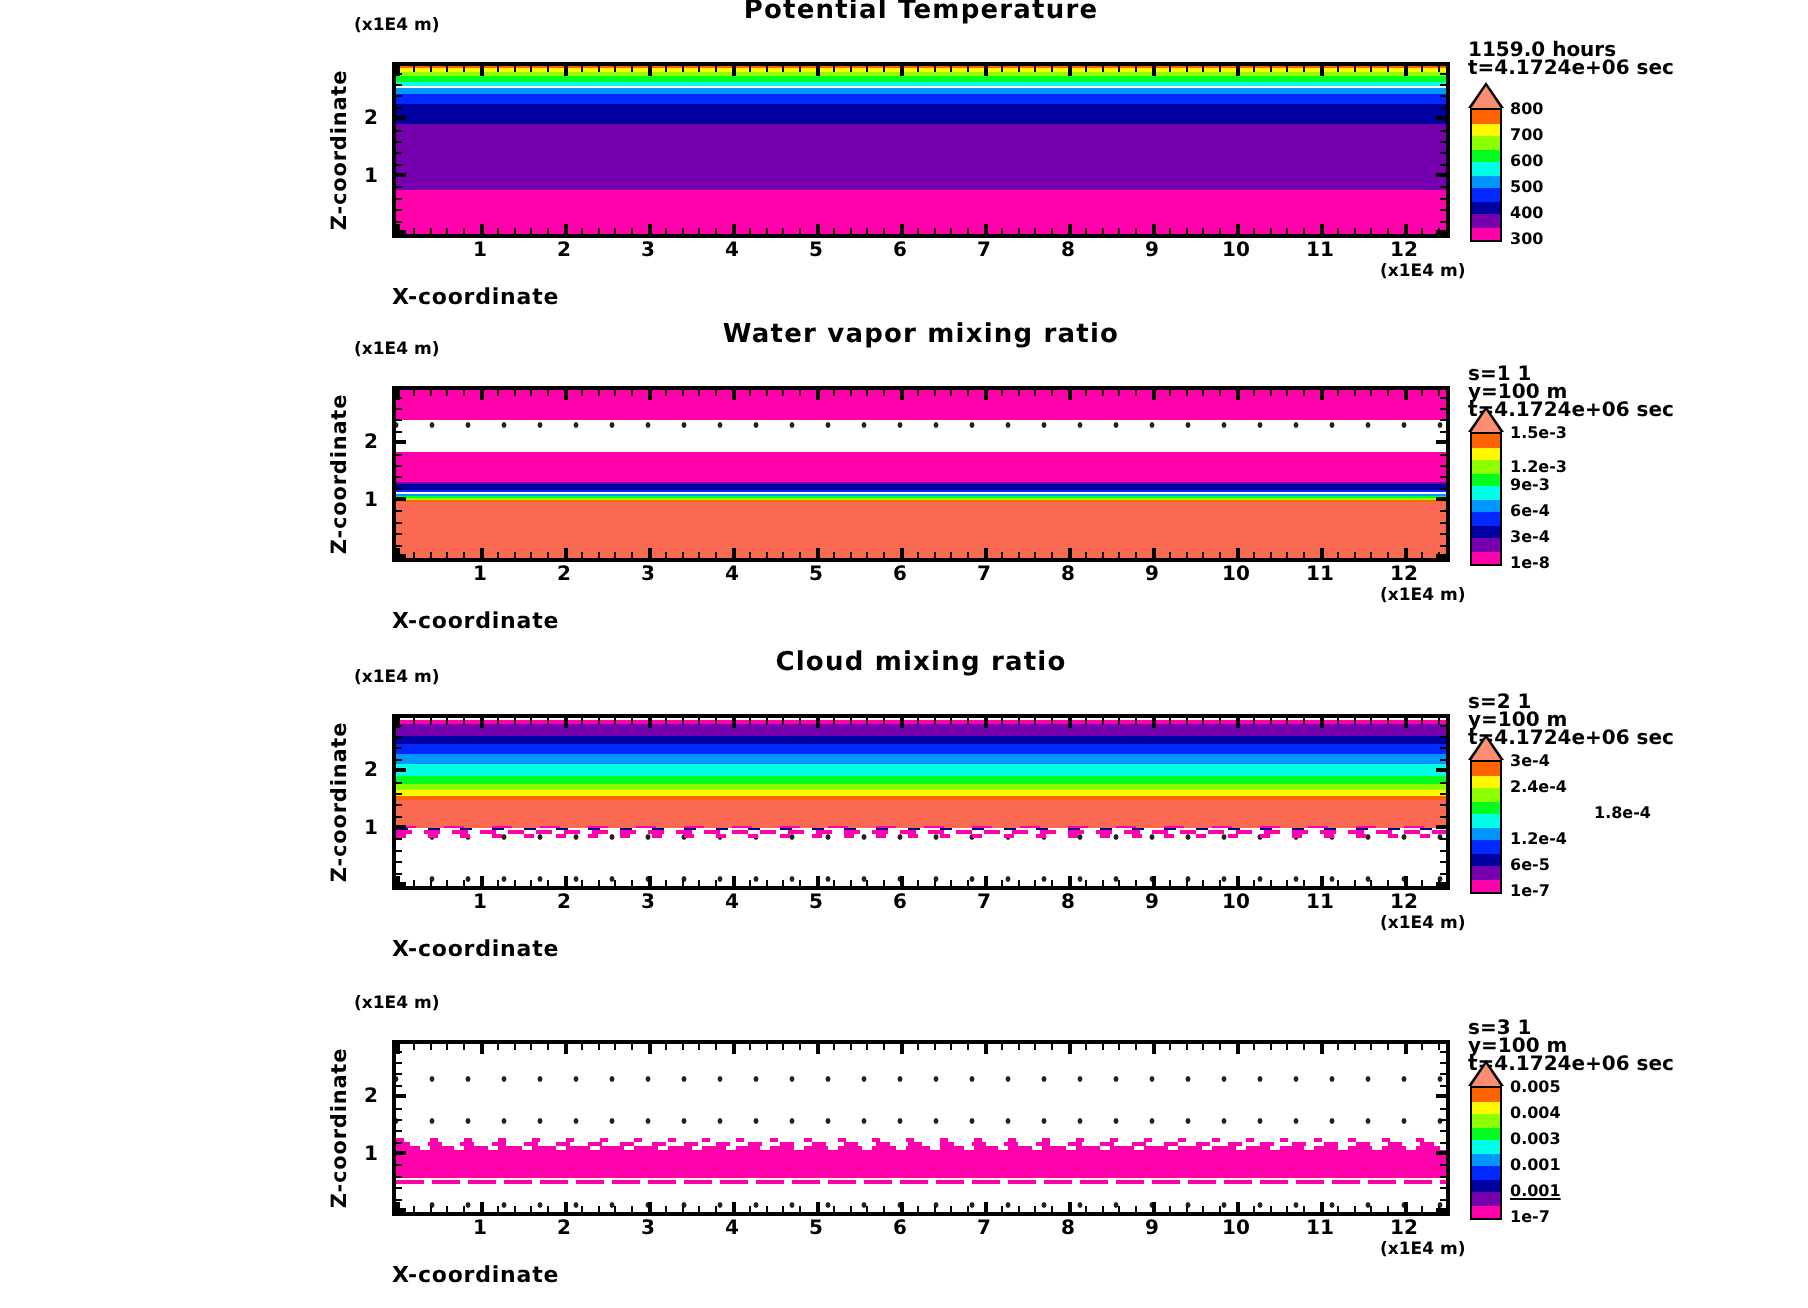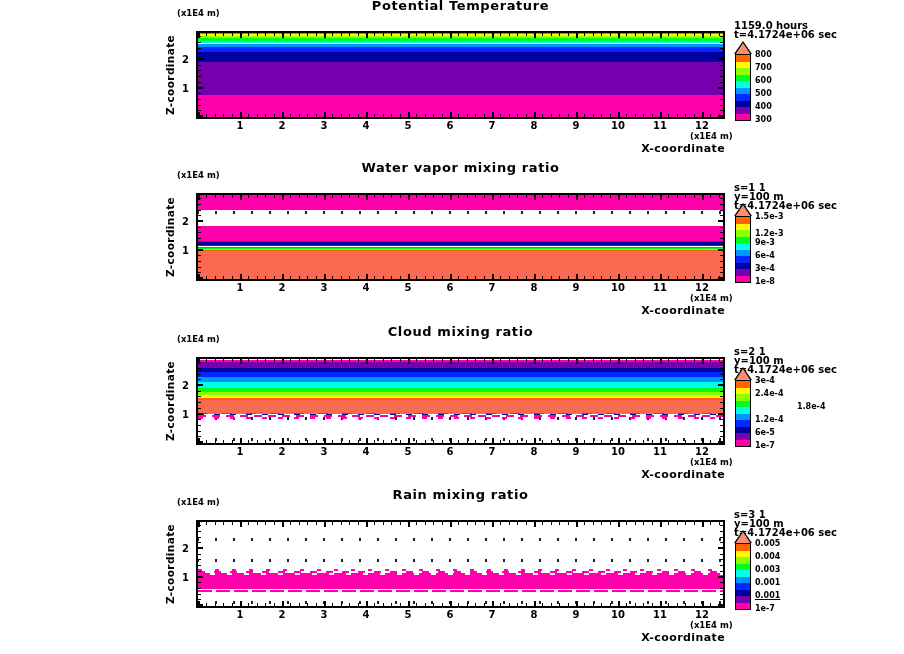--- a/index.html
+++ b/index.html
@@ -26,21 +26,21 @@
   .tx.top{top:0}.tx.bot{bottom:0}
   .ty{top:0;height:100%}
   .ty.maj{width:5px;background:repeating-linear-gradient(0deg,#000 0 2px,transparent 2px 28.47px)}
   .ty.min{width:3px;background:repeating-linear-gradient(0deg,#000 0 1px,transparent 1px 5.69px)}
   .ty.left{left:0}.ty.right{right:0}
   .xticks{position:absolute;left:198px;top:119px;width:529px;height:12px;font-size:10px}
   .xticks span{position:absolute;top:0;width:24px;margin-left:-12px;text-align:center}
   .yticklabels{position:absolute;left:178px;top:30px;width:14px;height:88px;font-size:10px}
   .yticklabels span{position:absolute;right:3px;height:10px;line-height:10px}
   .xunit{position:absolute;left:690px;top:130px;font-size:8.5px}
-  .xlab{position:absolute;left:196px;top:141px;width:529px;text-align:right;
+  .xlab{position:absolute;left:196px;top:141px;width:529px;text-align:left;
         font-size:11px;letter-spacing:.4px}
   .legend{position:absolute;left:734px;top:20px;font-size:10px;line-height:9px;white-space:nowrap}
   .cbar{position:absolute;left:735px;top:41px;width:16px}
   .arrow-b{position:absolute;top:-1px;left:-1px;width:0;height:0;
            border-left:9px solid transparent;border-right:9px solid transparent;
            border-bottom:13.5px solid #000}
   .arrow-f{position:absolute;top:1px;left:0;width:0;height:0;
            border-left:8px solid transparent;border-right:8px solid transparent;
            border-bottom:12px solid #fb8e72}
   .cbar-segs{position:absolute;top:12px;left:0;width:16px;box-sizing:border-box;border:1px solid #000}
@@ -290,21 +290,20 @@
         <span style="top: 0px;">3e-4</span>
         <span style="top: 13px;">2.4e-4</span>
         <span style="top: 26px; margin-left: 42px;">1.8e-4</span>
         <span style="top: 39px;">1.2e-4</span>
         <span style="top: 52px;">6e-5</span>
         <span style="top: 65px;">1e-7</span>
       </div>
   </div>
 
   <div class="panel p3">
-    <div class="title">Rain mixing ratio</div>
     <div class="yunit">(x1E4 m)</div>
     <div class="ylabwrap">
       <span>Z-coordinate</span>
     </div>
     <div class="frame stipple">
       <div class="bands">
           <div class="band" style="background: rgb(255, 0, 170); top: 52.7px; height: 14.2px;"></div>
           <div class="fringe" style="top: 51px; height: 3px; background: repeating-linear-gradient(90deg, rgb(255, 0, 170) 0px, rgb(255, 0, 170) 12px, transparent 12px, transparent 17px);"></div>
           <div class="fringe" style="top: 48.7px; height: 2px; background: repeating-linear-gradient(90deg, rgb(255, 0, 170) 0px, rgb(255, 0, 170) 7px, transparent 7px, transparent 16px);"></div>
           <div class="fringe" style="top: 46.7px; height: 2px; background: repeating-linear-gradient(90deg, rgb(255, 0, 170) 0px, rgb(255, 0, 170) 4px, transparent 4px, transparent 17px);"></div>

